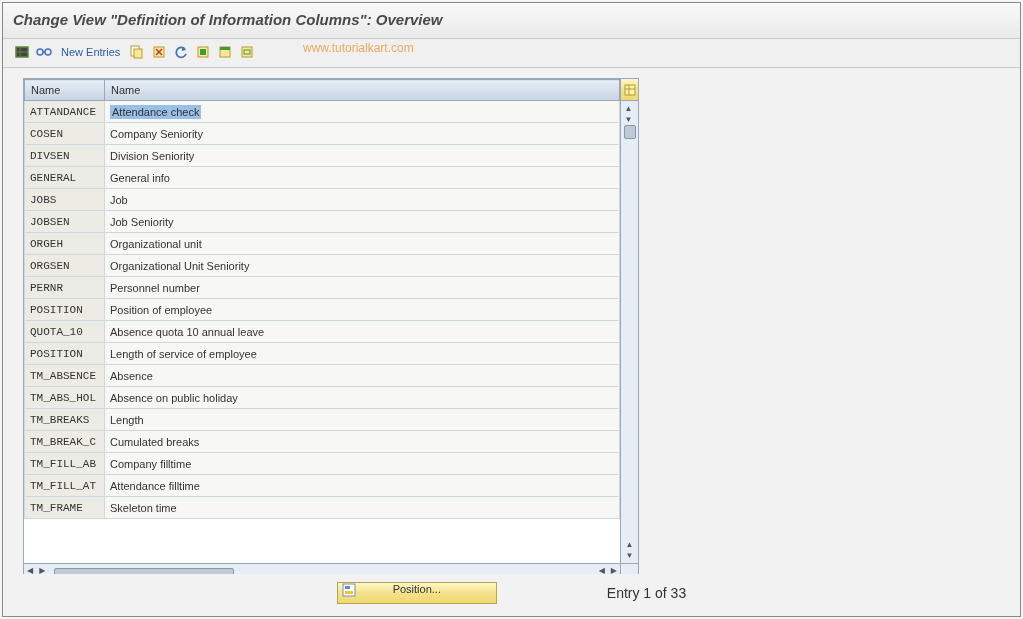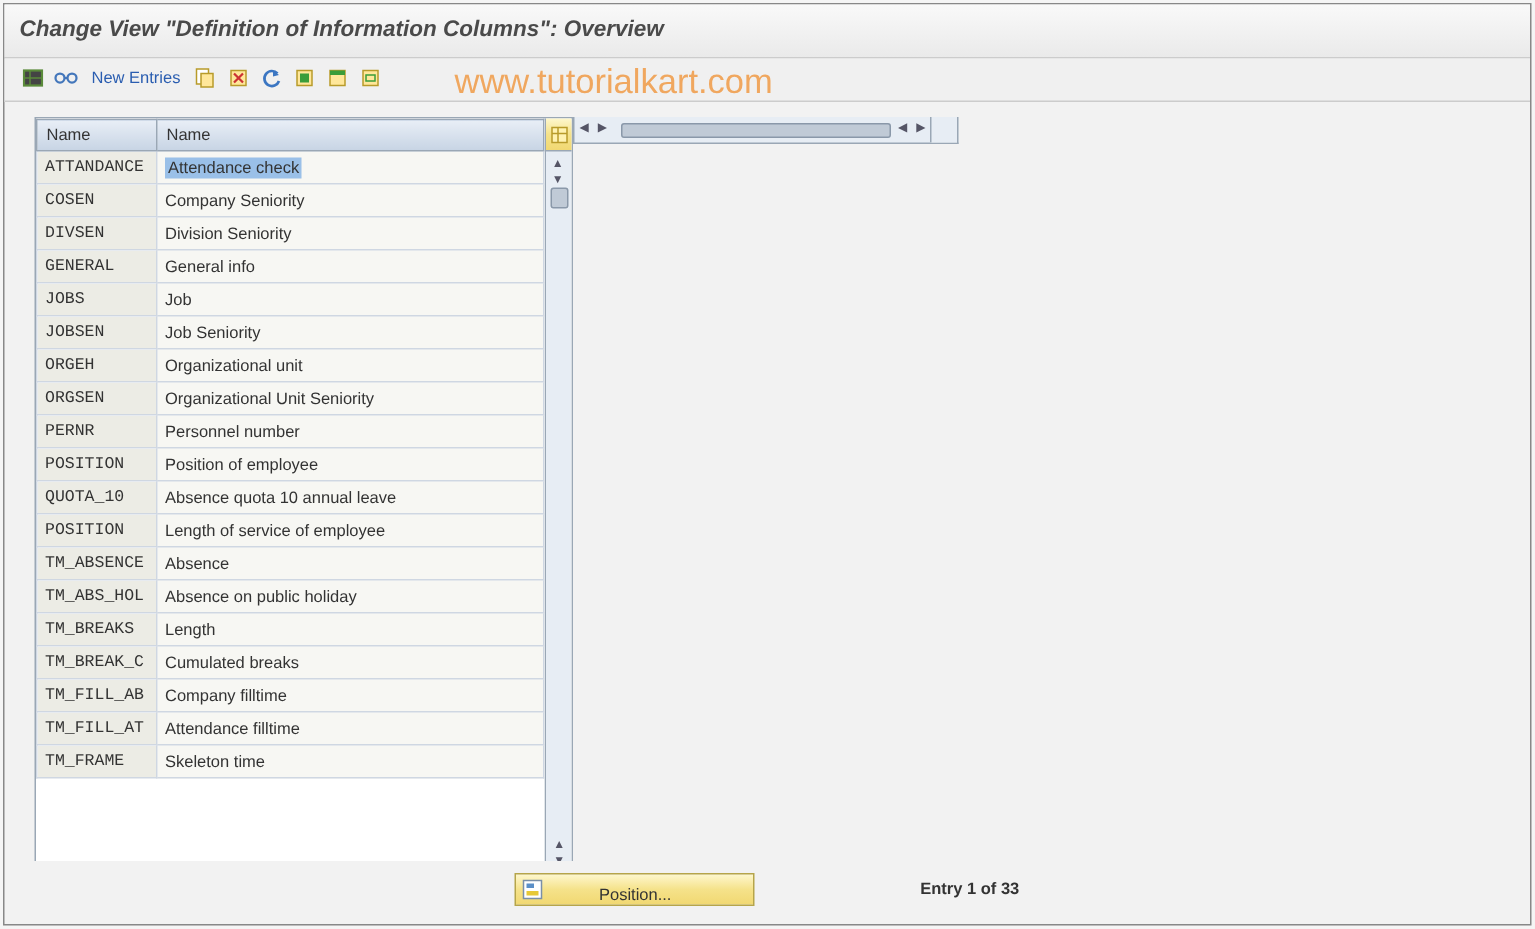--- a/index.html
+++ b/index.html
@@ -56,34 +56,34 @@
     }
     .tb-link {
       color: #2a5db0;
       cursor: pointer;
       padding: 3px 4px;
     }
     .watermark {
       position: absolute;
       left: 300px;
       top: 2px;
-      font-size: 23px;
+      font-size: 12px;
       color: #f0a050;
       opacity: 0.9;
       font-family: Verdana, sans-serif;
       pointer-events: none;
     }
     .content-area {
       flex: 1;
       padding: 10px 16px 4px 20px;
       overflow: hidden;
     }
     .grid-wrapper {
       display: flex;
-      flex-direction: row;
+      flex-direction: column;
       height: 504px;
       width: 616px;
     }
     .grid-main {
       display: flex;
       flex: 1;
       border: 1px solid #9aa7b5;
     }
     .table-scroll {
       flex: 1;
@@ -198,36 +198,35 @@
       align-items: center;
       gap: 110px;
       padding: 8px 0 12px 0;
     }
     .position-btn {
       width: 160px;
       height: 22px;
       background: linear-gradient(to bottom,#fef7cd,#f5e28a,#f1d872);
       border: 1px solid #b6a54a;
       display: flex;
-      align-items: flex-end;
+      align-items: flex-start;
       justify-content: center;
       gap: 30px;
       cursor: pointer;
       font-size: 11px;
       color: #333;
       position: relative;
     }
     .position-btn .pbtn-icon {
       position: absolute;
       left: 4px;
     }
     .entry-text {
-      font-size: 11px;
+      font-size: 14px;
       color: #333;
-      font-weight: bold;
     }
     
     .c-blue{fill:#3b76c2}.c-dark{fill:#444}
   </style>
 </head>
 <body>
 
 <div class="outer-frame">
 
   <div class="title-bar">

